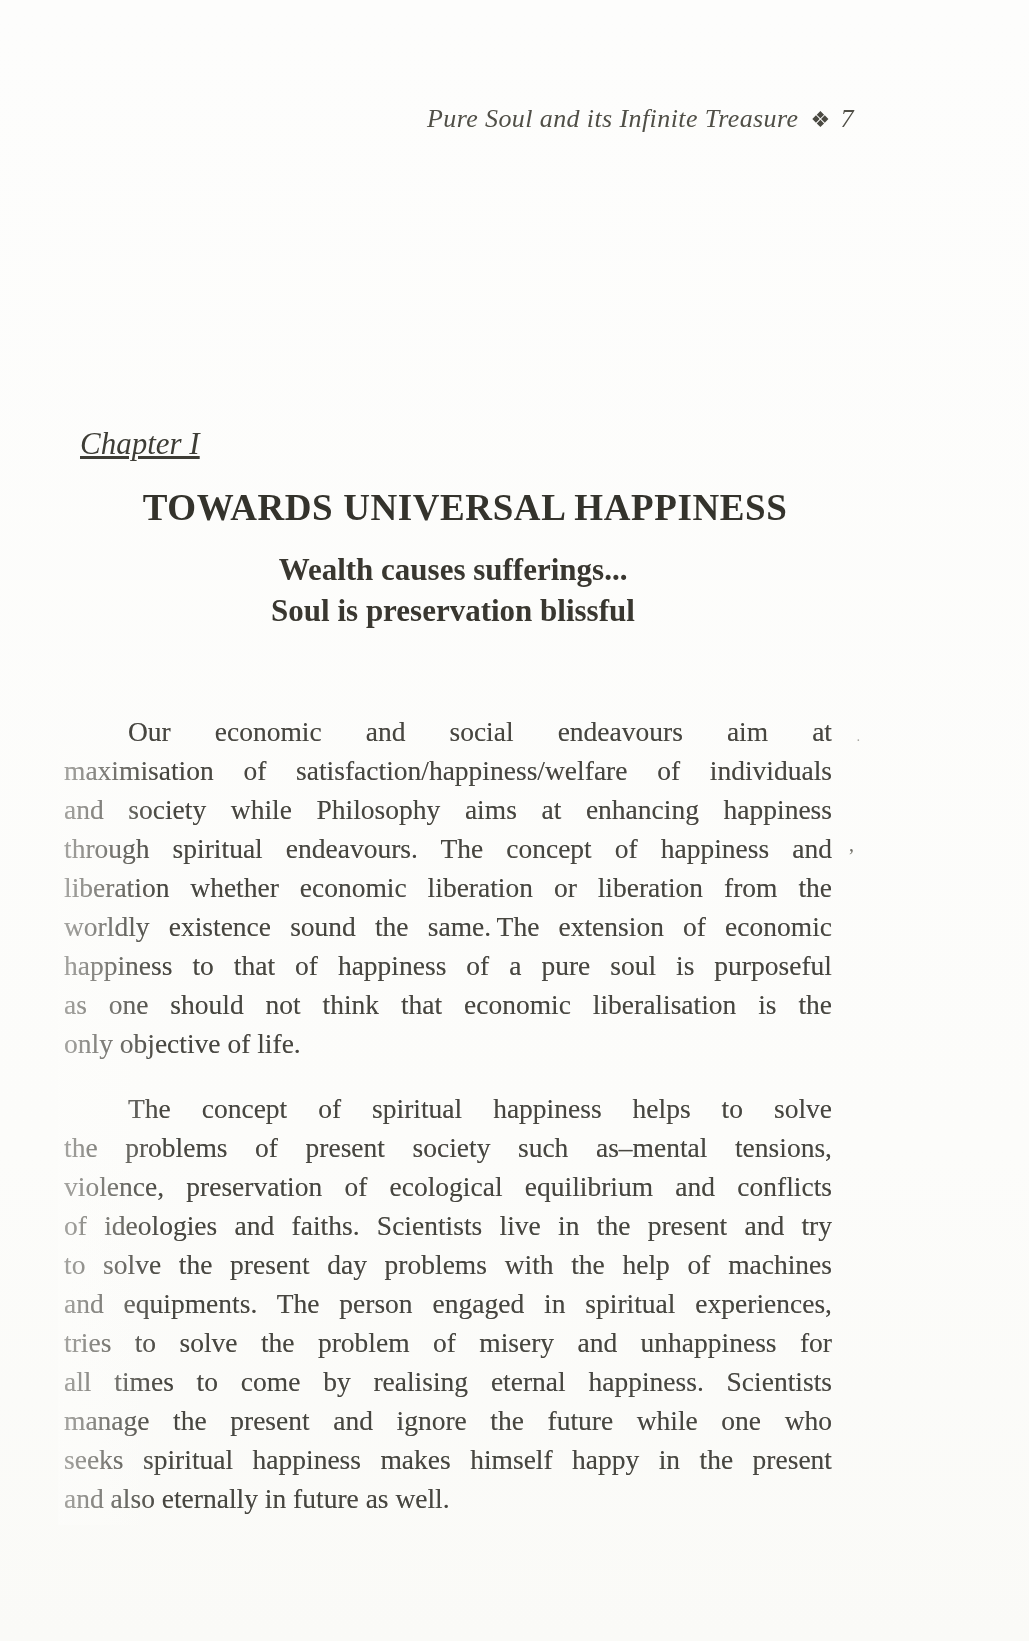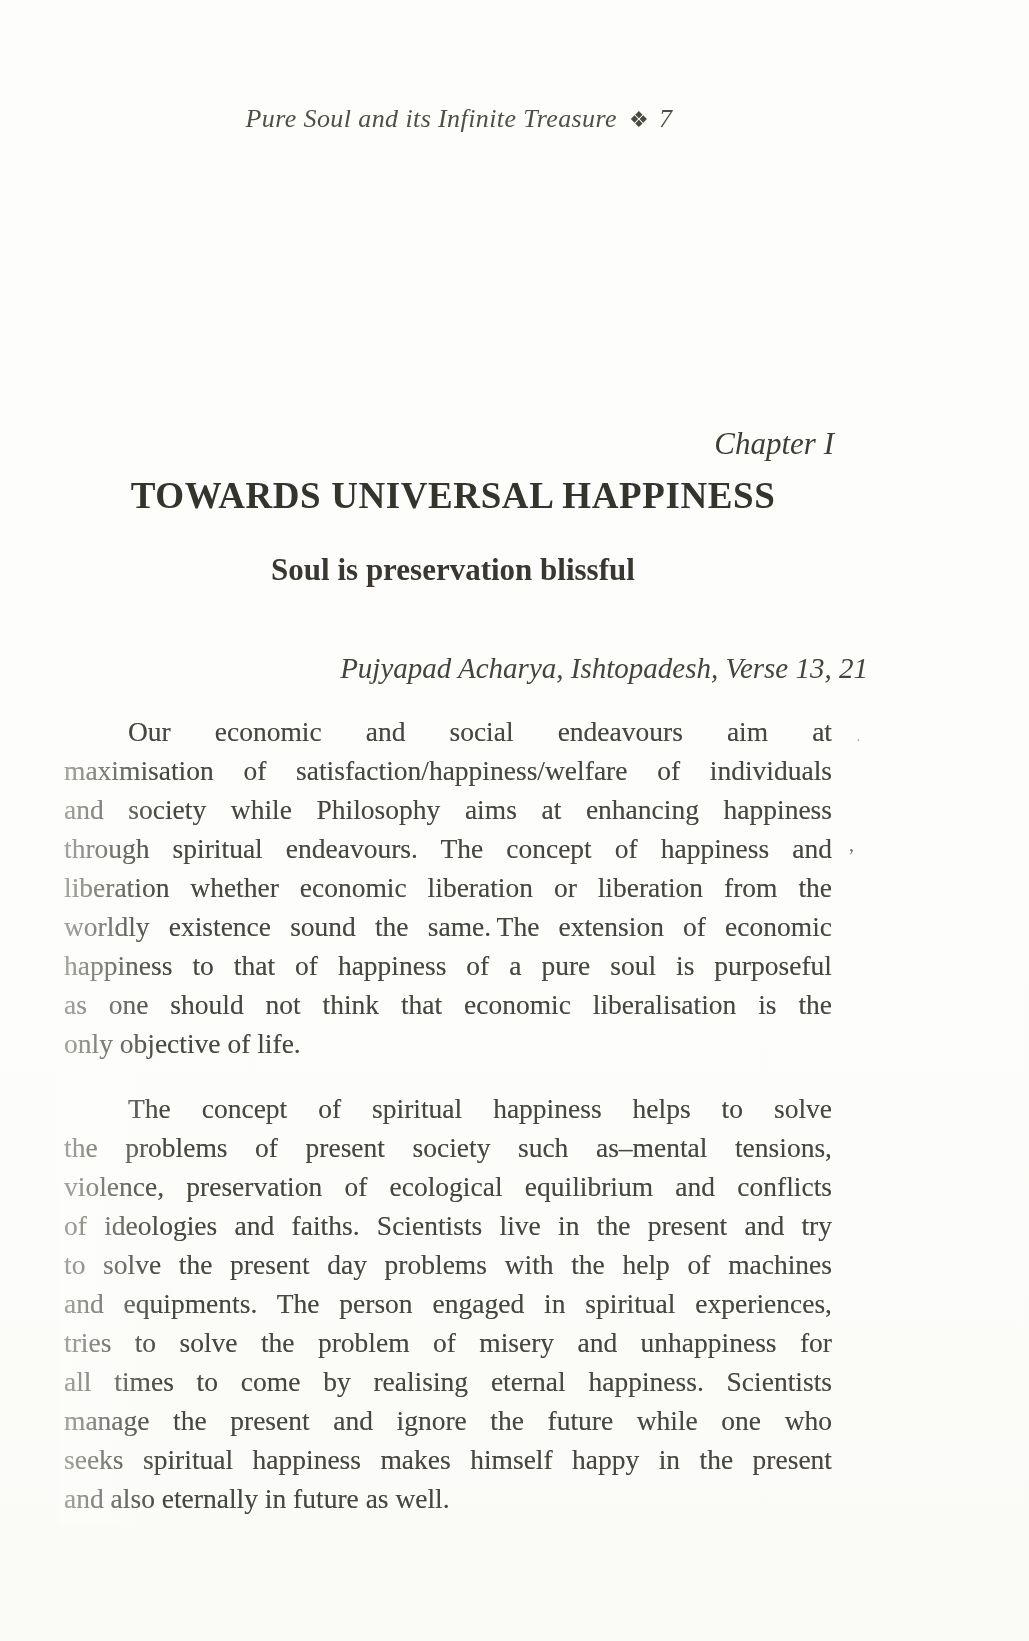--- a/index.html
+++ b/index.html
@@ -11,48 +11,49 @@
     background: linear-gradient(180deg, #fdfdfc 0%, #fcfcfa 70%, #fafaf7 100%);
     font-family: "Liberation Serif", "DejaVu Serif", serif;
     color: #45443e;
     overflow: hidden;
   }
   .running-header {
     position: absolute;
     top: 104px;
     left: 64px;
     width: 790px;
-    text-align: center;
+    text-align: right;
     font-style: italic;
     font-size: 26px;
     color: #504f47;
     letter-spacing: 0.4px;
   }
   .running-header .fleuron {
     font-style: normal;
     font-size: 22px;
     margin: 0 10px 0 12px;
     color: #4b4a42;
   }
   .chapter {
     position: absolute;
     top: 426px;
-    left: 56px;
+    left: 80px;
     width: 778px;
-    text-align: right;
+    text-align: left;
     font-style: italic;
     font-size: 31px;
     color: #3e3d36;
+    text-decoration: underline;
   }
   .title {
     position: absolute;
     top: 474px;
     left: 64px;
     width: 778px;
-    margin: 0;
+    margin: 12px;
     text-align: center;
     font-size: 37px;
     font-weight: bold;
     letter-spacing: 0.6px;
     color: #34332c;
   }
   .subtitle {
     position: absolute;
     top: 549px;
     left: 64px;
@@ -116,24 +117,24 @@
 
   <div class="running-header">
     <span>Pure Soul and its Infinite Treasure</span><span class="fleuron">❖</span><span>7</span>
   </div>
 
   <div class="chapter">Chapter I</div>
 
   <h1 class="title">TOWARDS UNIVERSAL HAPPINESS</h1>
 
   <div class="subtitle">
+    <div>Wealth causes sufferings...</div>
     <div>Soul is preservation blissful</div>
   </div>
 
-  <div class="attribution">Pujyapad Acharya, Ishtopadesh, Verse 13, 21</div>
 
   <div class="body-copy">
     <div class="para">
       <div class="line indent">Our economic and social endeavours aim at</div>
       <div class="line">maximisation of satisfaction/happiness/welfare of individuals</div>
       <div class="line">and society while Philosophy aims at enhancing happiness</div>
       <div class="line">through spiritual endeavours. The concept of happiness and</div>
       <div class="line">liberation whether economic liberation or liberation from the</div>
       <div class="line">worldly existence sound the same. The extension of economic</div>
       <div class="line">happiness to that of happiness of a pure soul is purposeful</div>

